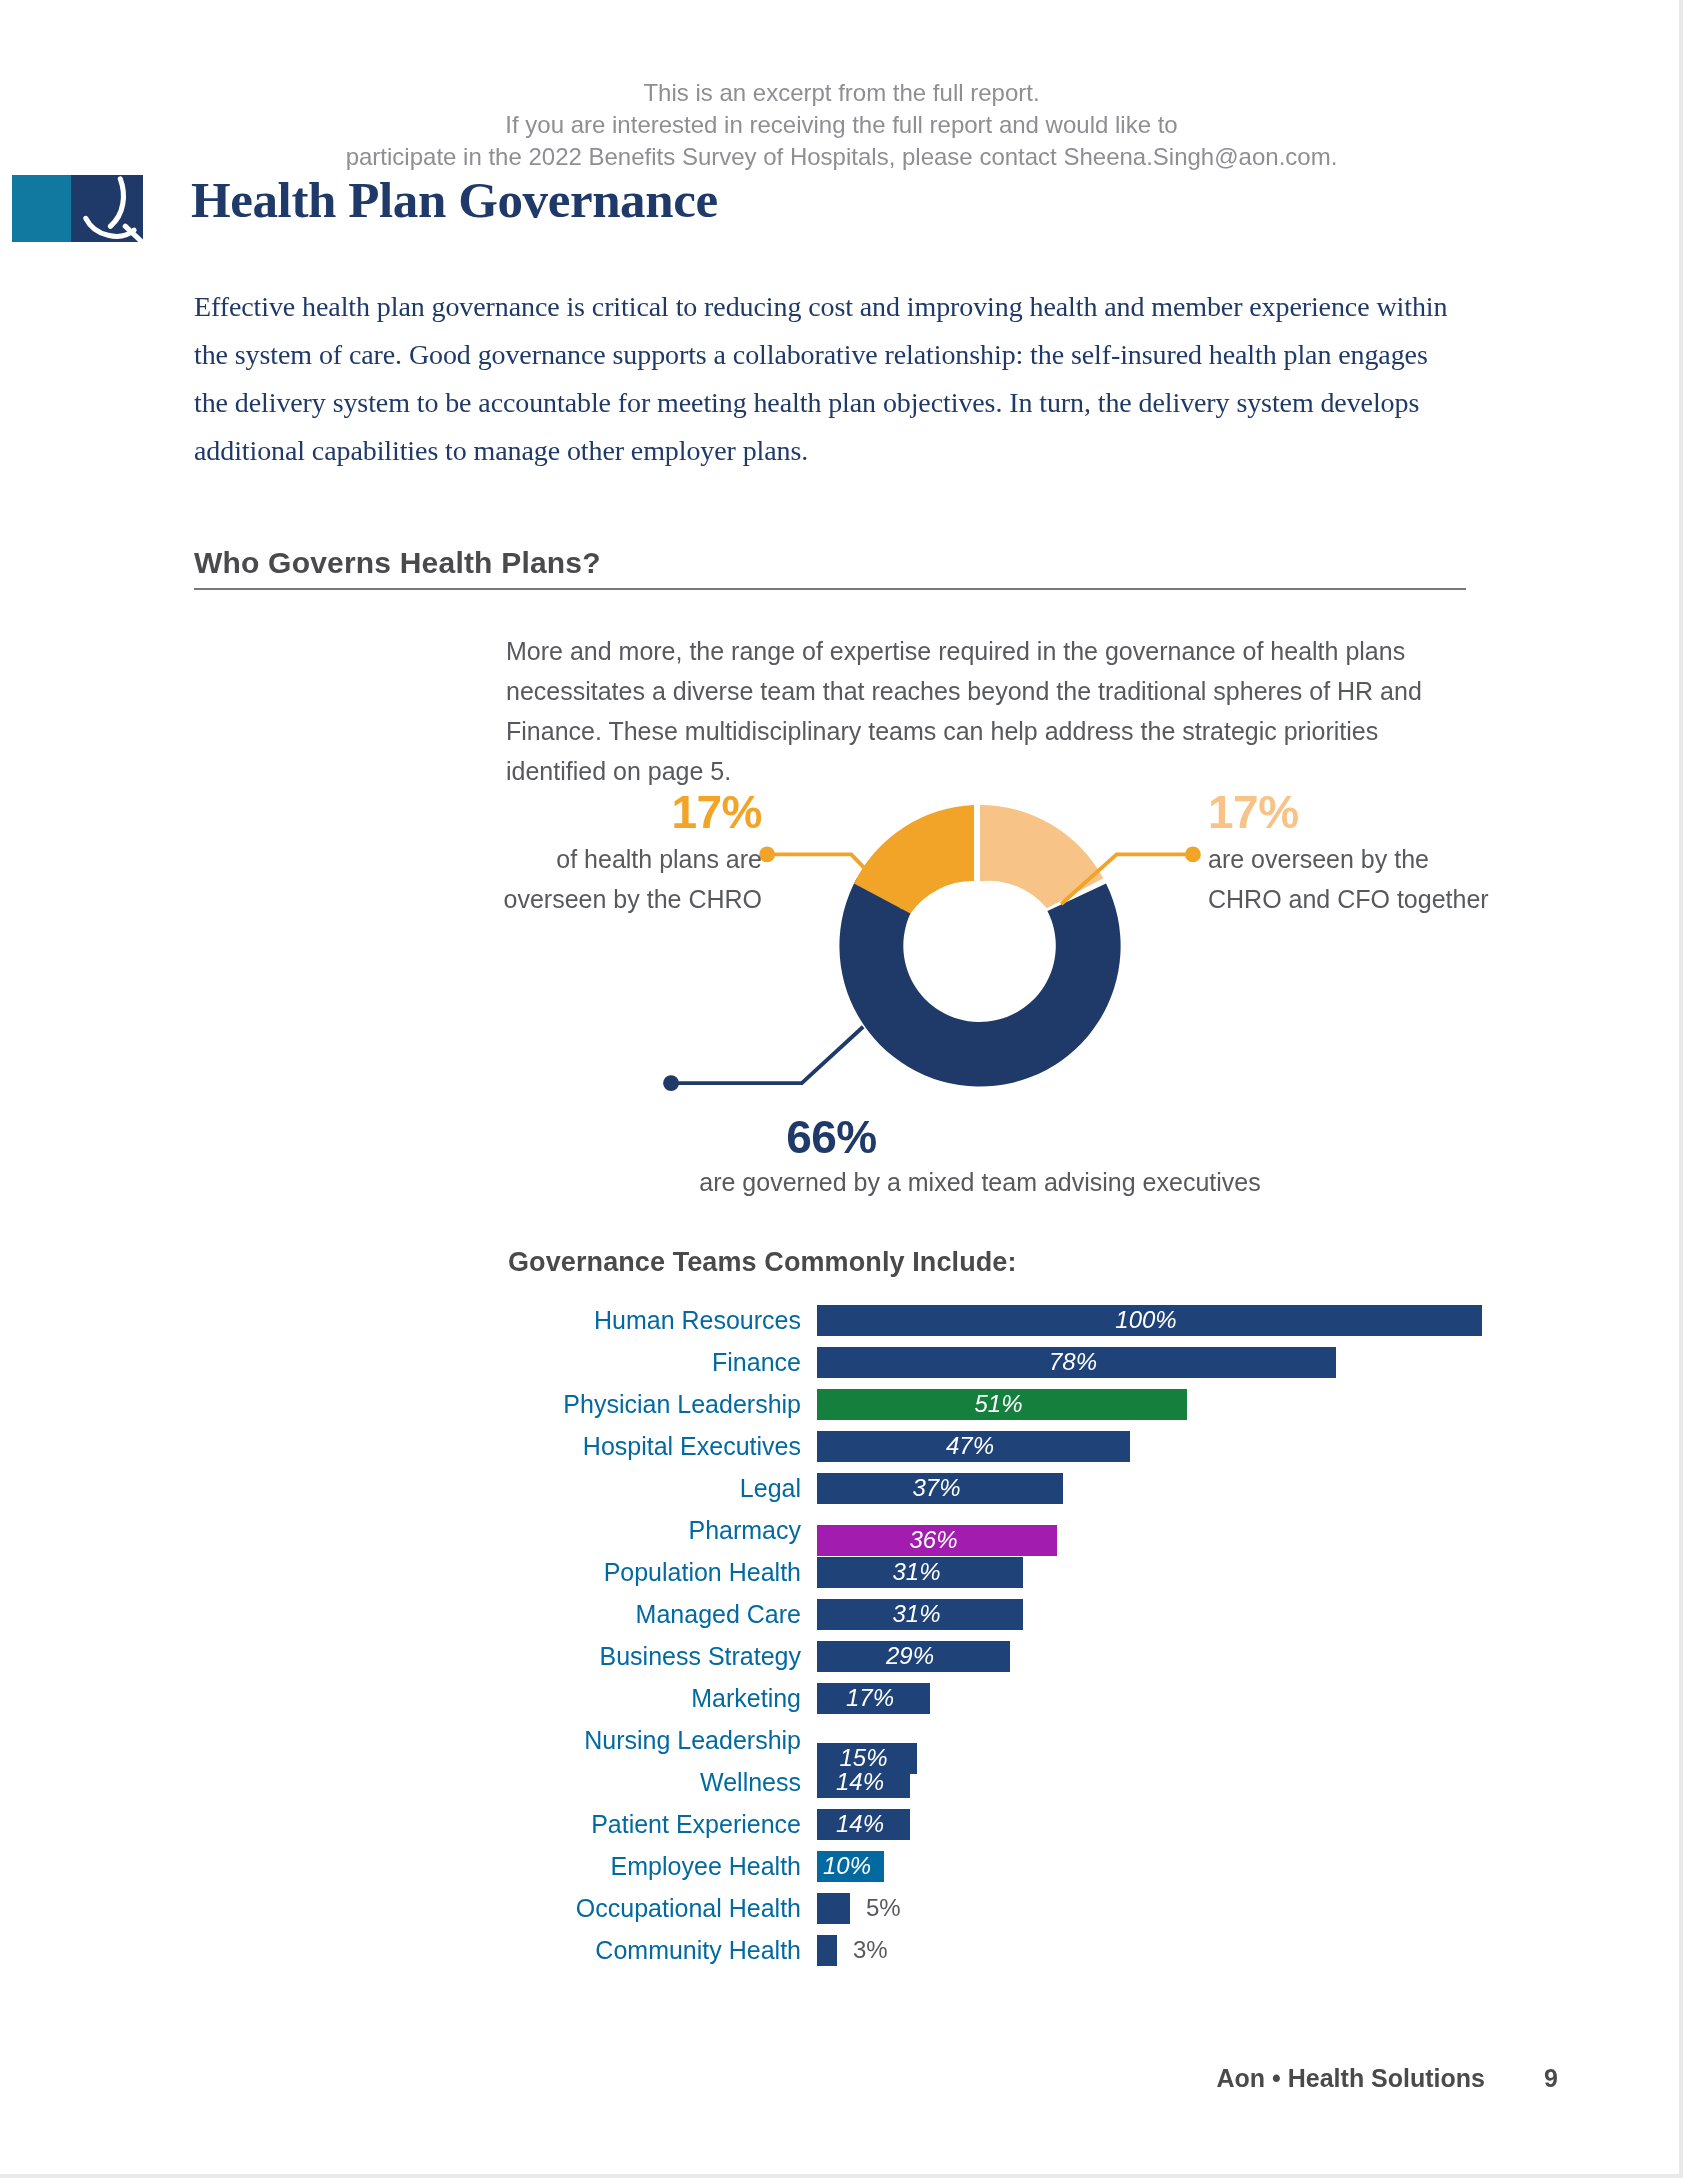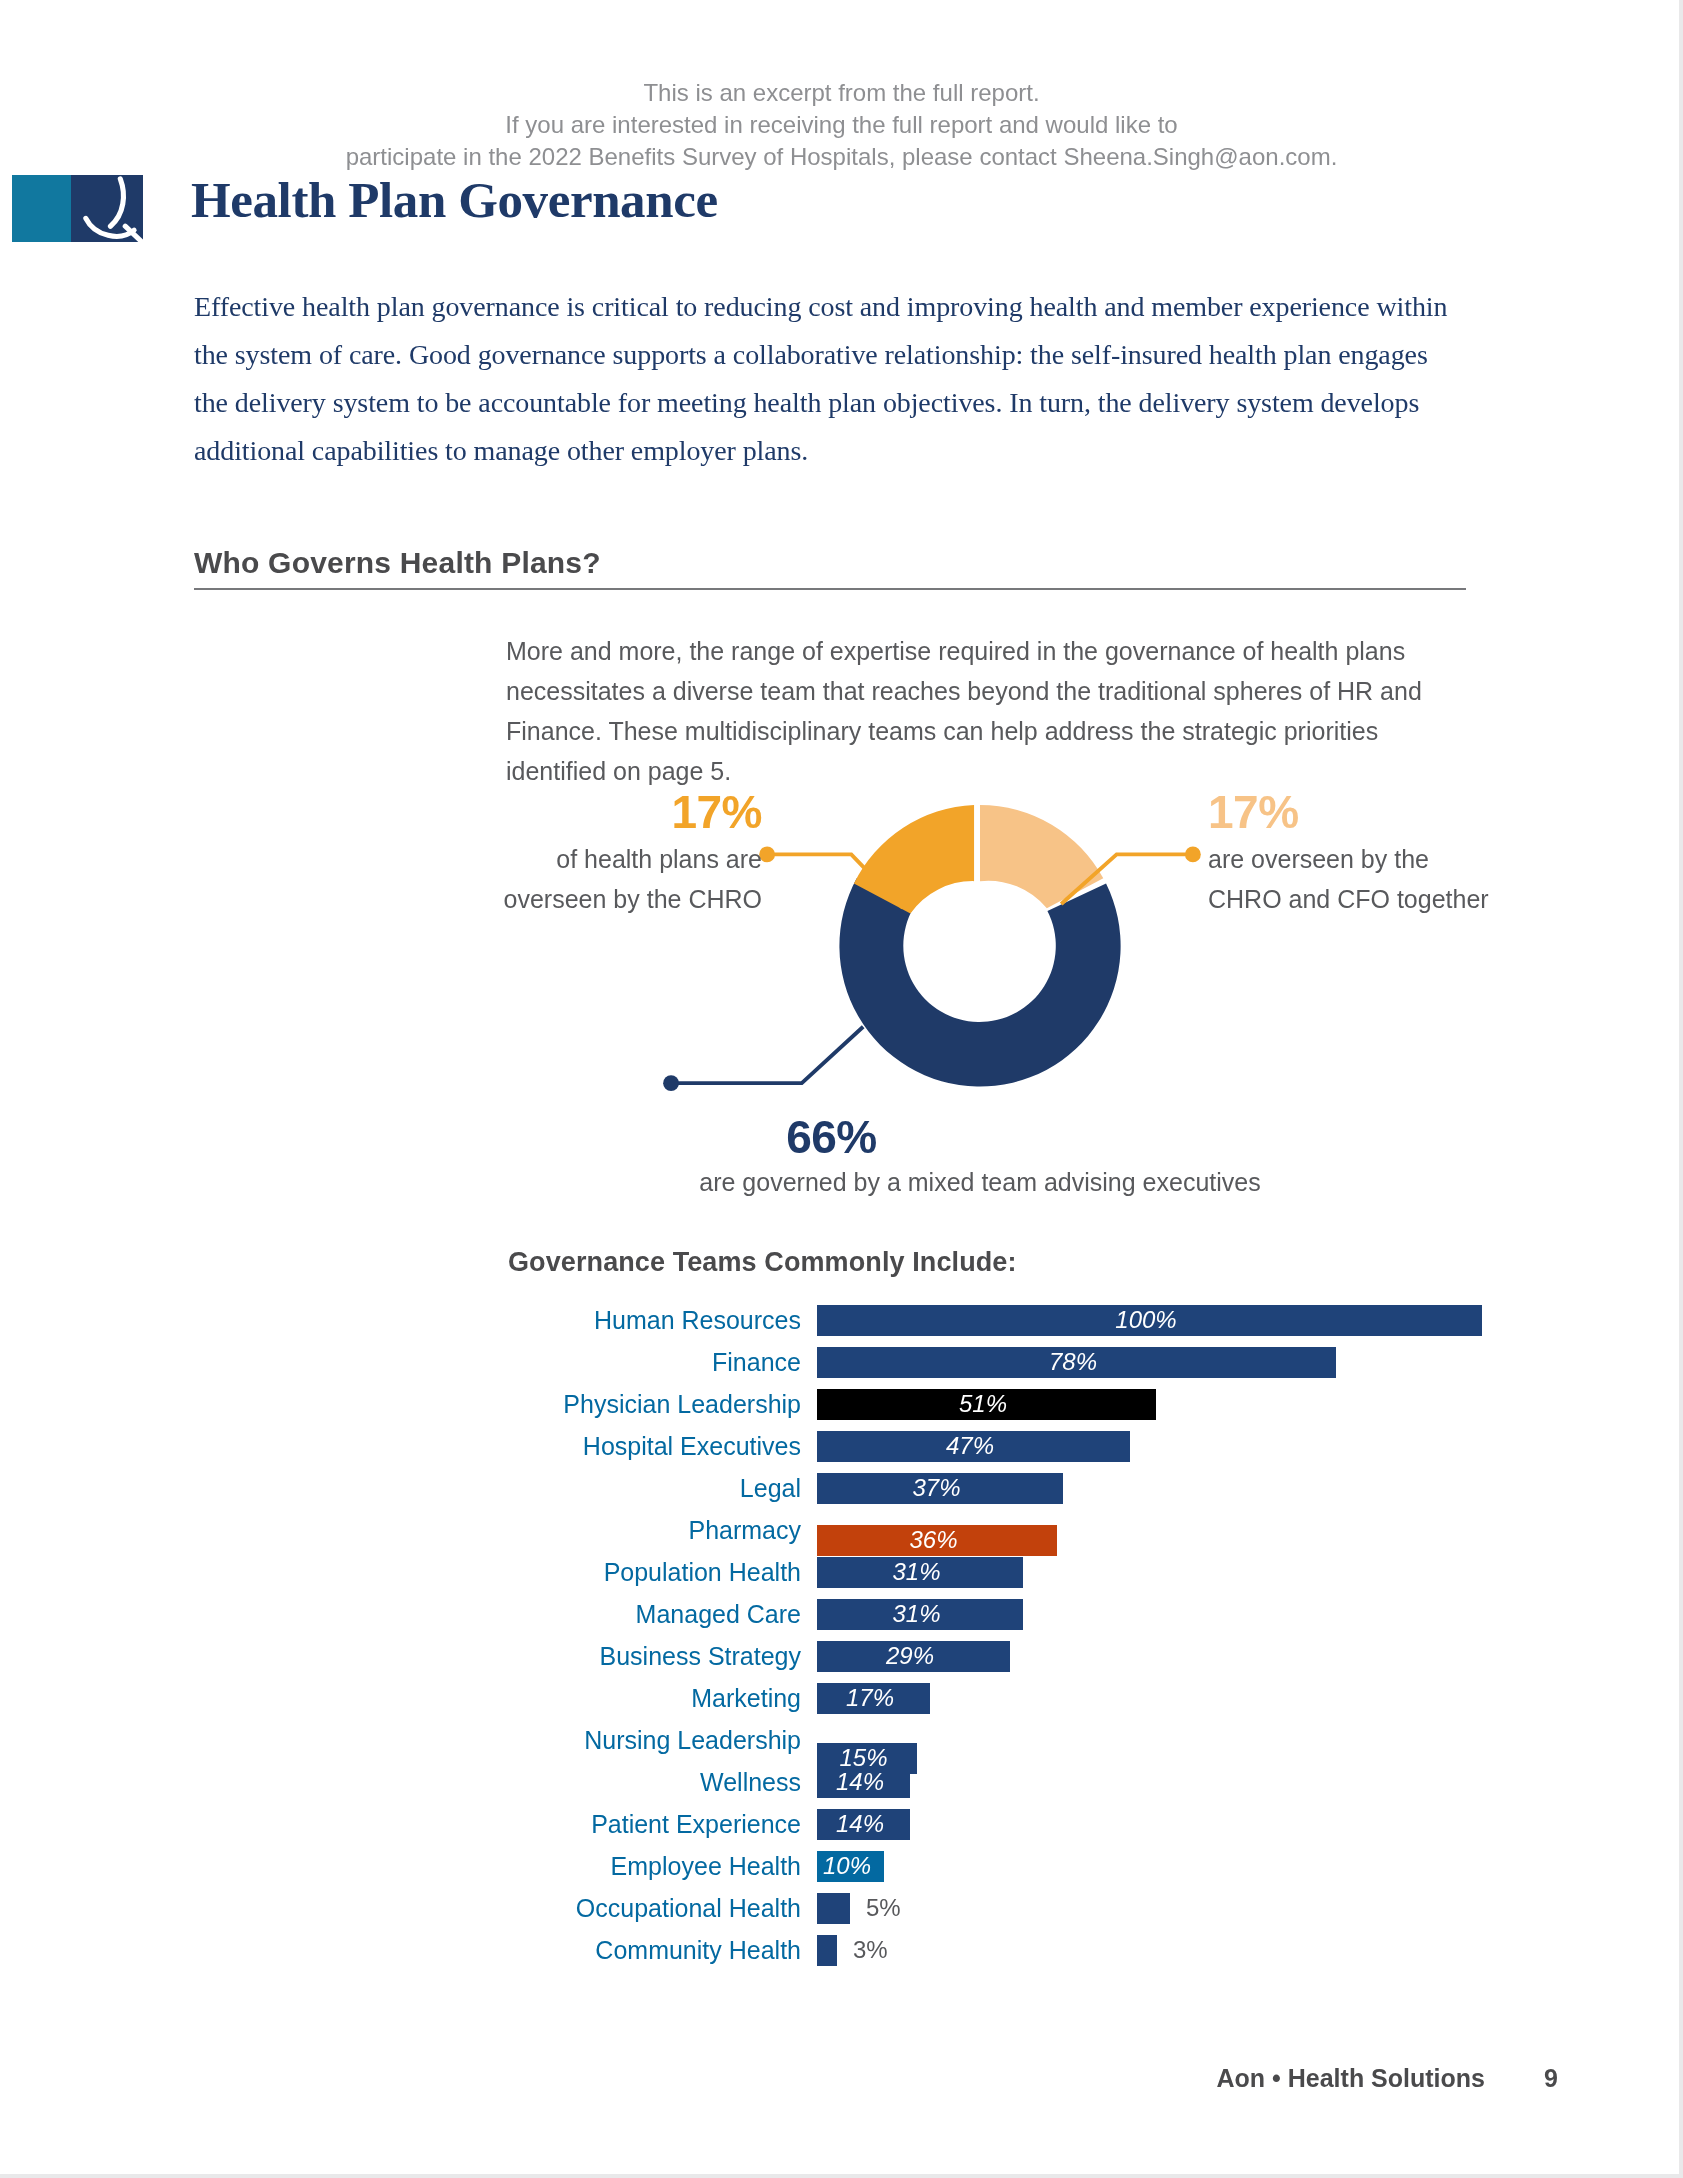--- a/index.html
+++ b/index.html
@@ -369,21 +369,21 @@
         <div class="bar-label">Finance</div>
         <div class="bar-track">
           <div class="bar-fill" style="width: 519px; background: rgb(31, 67, 121);">
             <span class="bar-val-in">78%</span>
           </div>
         </div>
       </div>
       <div class="bar-row">
         <div class="bar-label">Physician Leadership</div>
         <div class="bar-track">
-          <div class="bar-fill" style="width: 339px; background: #000000;">
+          <div class="bar-fill" style="width: 370px; background: #15803d;">
             <span class="bar-val-in">51%</span>
           </div>
         </div>
       </div>
       <div class="bar-row">
         <div class="bar-label">Hospital Executives</div>
         <div class="bar-track">
           <div class="bar-fill" style="width: 313px; background: rgb(31, 67, 121);">
             <span class="bar-val-in">47%</span>
           </div>
@@ -393,21 +393,21 @@
         <div class="bar-label">Legal</div>
         <div class="bar-track">
           <div class="bar-fill" style="width: 246px; background: rgb(31, 67, 121);">
             <span class="bar-val-in">37%</span>
           </div>
         </div>
       </div>
       <div class="bar-row">
         <div class="bar-label">Pharmacy</div>
         <div class="bar-track">
-          <div class="bar-fill" style="width: 240px; background: #c2410c; margin-top: 20px;">
+          <div class="bar-fill" style="width: 240px; background: #a21caf; margin-top: 20px;">
             <span class="bar-val-in">36%</span>
           </div>
         </div>
       </div>
       <div class="bar-row">
         <div class="bar-label">Population Health</div>
         <div class="bar-track">
           <div class="bar-fill" style="width: 206px; background: rgb(31, 67, 121);">
             <span class="bar-val-in">31%</span>
           </div>

